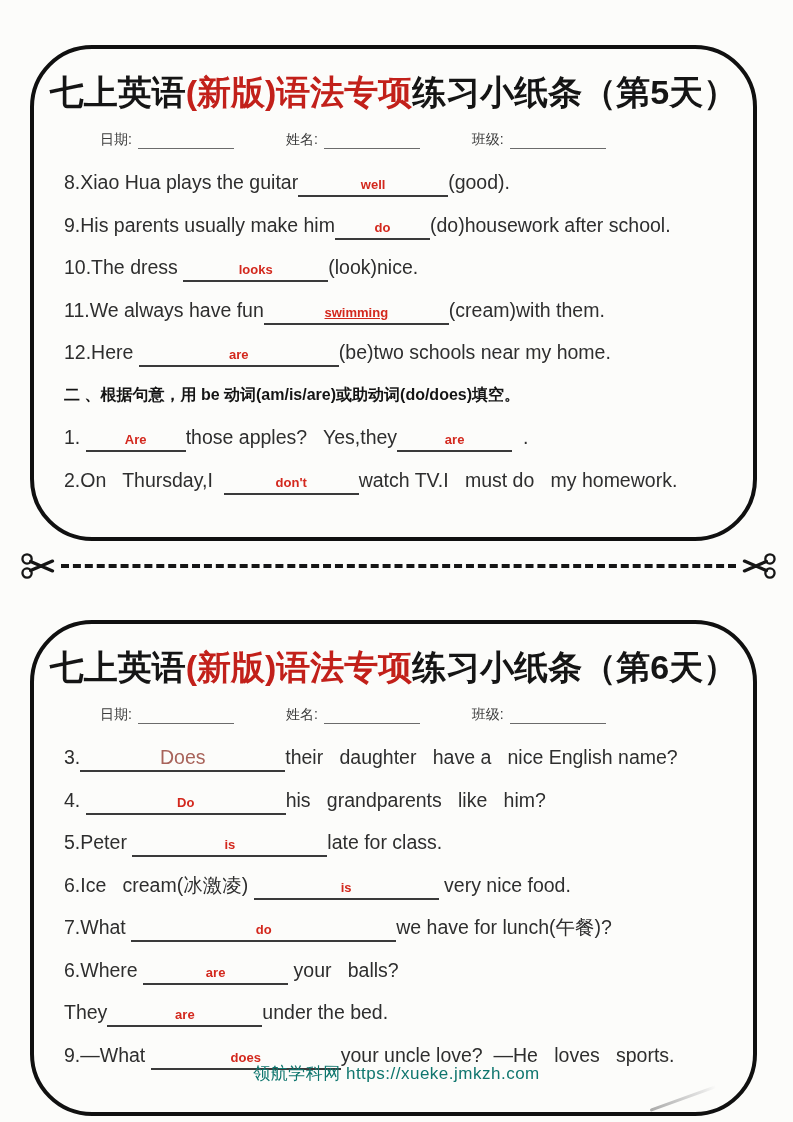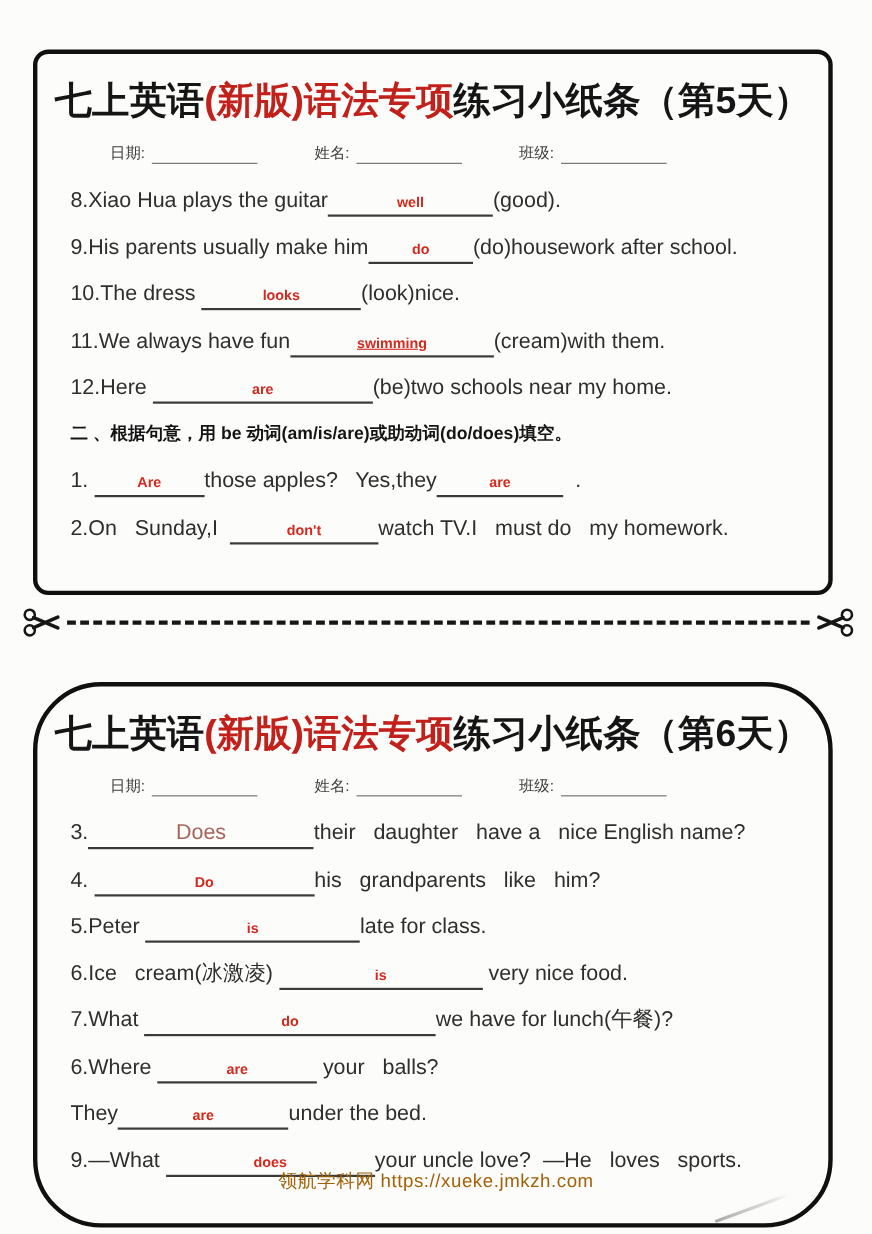--- a/index.html
+++ b/index.html
@@ -7,21 +7,21 @@
     width:793px;height:1122px;position:relative;
     background:#fcfcfa;
     font-family:"Liberation Sans","DejaVu Sans",sans-serif;
     overflow:hidden;
   }
   .card{
     position:absolute;left:30px;width:727px;height:496px;
     border:4px solid #101010;border-radius:62px;
     box-sizing:border-box;background:transparent;overflow:hidden;
   }
-  .card.day5{top:45px;border-radius:14px;}
+  .card.day5{top:45px;}
   .card.day6{top:620px;}
   .title{
     margin:20px 0 0 0;text-align:center;
     font-size:34px;font-weight:700;color:#151515;
     white-space:nowrap;letter-spacing:0;line-height:46px;
   }
   .title .red{color:#c2201a;}
   .fields{
     display:flex;align-items:flex-end;
     margin:16px 0 0 66px;gap:52px;
@@ -50,21 +50,21 @@
     position:absolute;top:548px;left:20px;right:16px;height:36px;
     display:flex;align-items:center;z-index:2;
   }
   .cutline .dashes{
     flex:1;height:0;border-top:4px dashed #161616;margin:0 3px;
   }
   .scissors{width:38px;height:34px;display:block;}
   .scissors.flip{transform:scaleX(-1);}
   .watermark{
     position:absolute;top:1062px;left:0;width:100%;
-    text-align:center;font-size:17px;color:#a16207;
+    text-align:center;font-size:17px;color:#0f766e;
     z-index:5;letter-spacing:.5px;
   }
   .pen-artifact{
     position:absolute;left:648px;top:1097px;width:70px;height:3px;
     background:linear-gradient(to left,#8f8f8f,#dcdcdc 80%,transparent);
     transform:rotate(-200deg);transform:rotate(160deg);opacity:.75;
     border-radius:2px;z-index:1;
   }
 </style>
 </head>
@@ -86,21 +86,21 @@
     </span>
   </div>
   <div class="lines">
       <div class="line"><span class="txt">8.Xiao Hua plays the guitar</span><span class="blank" style="width: 150px;"><span class="answer">well</span></span><span class="txt">(good).</span></div>
       <div class="line"><span class="txt">9.His parents usually make him</span><span class="blank" style="width: 95px;"><span class="answer">do</span></span><span class="txt">(do)housework after school.</span></div>
       <div class="line"><span class="txt">10.The dress </span><span class="blank" style="width: 145px;"><span class="answer">looks</span></span><span class="txt">(look)nice.</span></div>
       <div class="line"><span class="txt">11.We always have fun</span><span class="blank underline" style="width: 185px;"><span class="answer">swimming</span></span><span class="txt">(cream)with them.</span></div>
       <div class="line"><span class="txt">12.Here </span><span class="blank" style="width: 200px;"><span class="answer">are</span></span><span class="txt">(be)two schools near my home.</span></div>
       <div class="line heading"><span class="txt">二 、根据句意，用 be 动词(am/is/are)或助动词(do/does)填空。</span></div>
       <div class="line"><span class="txt">1. </span><span class="blank" style="width: 100px;"><span class="answer">Are</span></span><span class="txt">those apples?   Yes,they</span><span class="blank" style="width: 115px;"><span class="answer">are</span></span><span class="txt">  .</span></div>
-      <div class="line"><span class="txt">2.On   Sunday,I  </span><span class="blank" style="width: 135px;"><span class="answer">don't</span></span><span class="txt">watch TV.I   must do   my homework.</span></div>
+      <div class="line"><span class="txt">2.On   Thursday,I  </span><span class="blank" style="width: 135px;"><span class="answer">don't</span></span><span class="txt">watch TV.I   must do   my homework.</span></div>
     </div>
 </section>
 
 <div class="cutline">
   <svg class="scissors" viewBox="0 0 28 24">
     <circle cx="5.2" cy="6.8" r="3.4" fill="none" stroke="#161616" stroke-width="1.7"></circle>
     <circle cx="5.2" cy="17.2" r="3.4" fill="none" stroke="#161616" stroke-width="1.7"></circle>
     <path d="M7.8 8.6 L24 15.6 M7.8 15.4 L24 8.4" stroke="#161616" stroke-width="2.4" fill="none" stroke-linecap="round"></path>
   </svg>
   <div class="dashes"></div>

